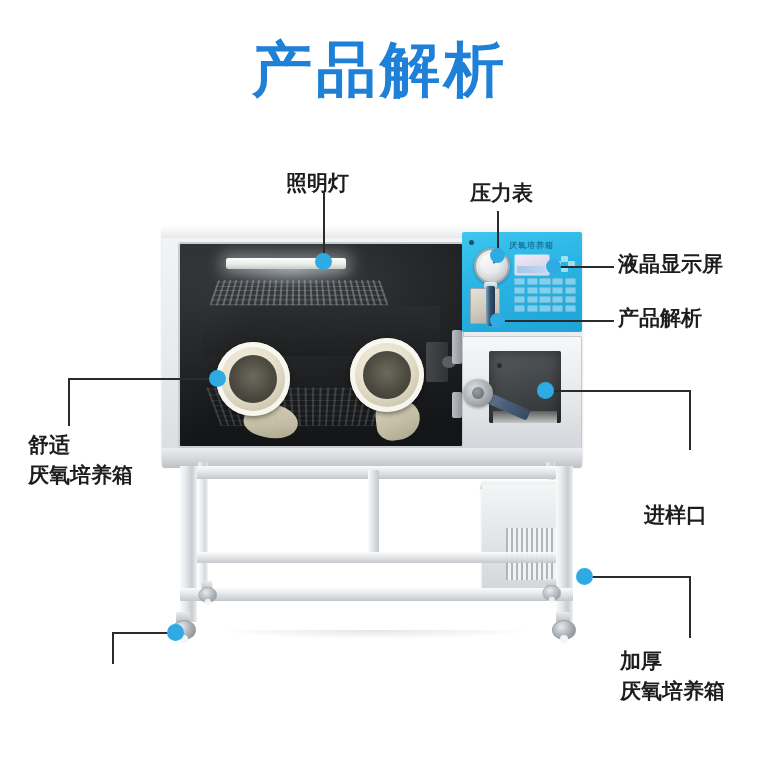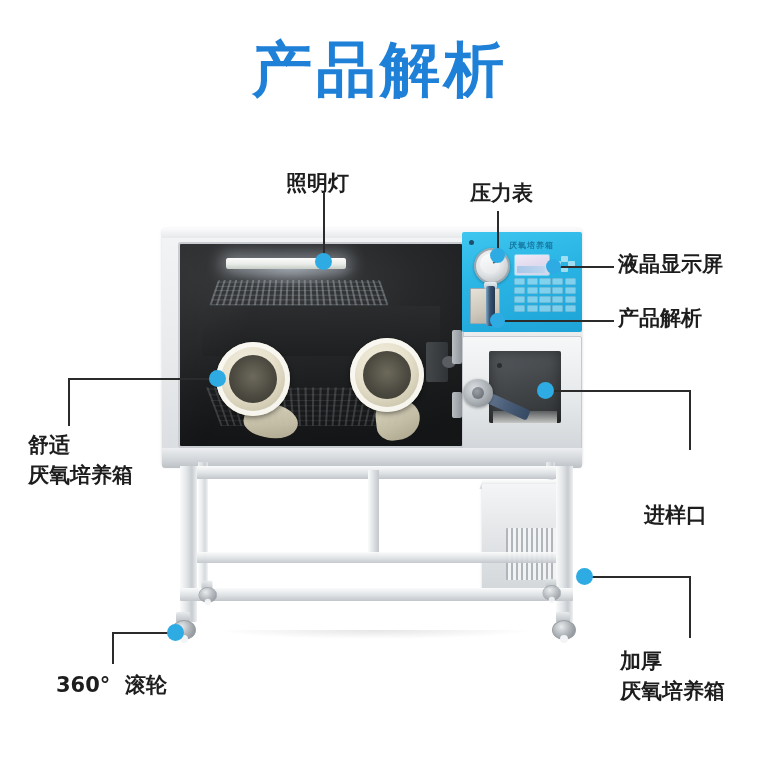--- a/index.html
+++ b/index.html
@@ -503,21 +503,20 @@
   <div class="lbl" style="left:28px;top:462px;">厌氧培养箱</div>
 
   <div class="lead h" style="left:545px;top:390px;width:145px;"></div>
   <div class="lead v" style="left:689px;top:390px;height:60px;"></div>
   <div class="dot" style="left:537px;top:382px;"></div>
   <div class="lbl" style="left:644px;top:466px;margin-top:36px;">进样口</div>
 
   <div class="lead h" style="left:112px;top:632px;width:62px;"></div>
   <div class="lead v" style="left:112px;top:632px;height:32px;"></div>
   <div class="dot" style="left:167px;top:624px;"></div>
-  <div class="lbl" style="left:56px;top:672px;">360°  滚轮</div>
 
   <div class="lead h" style="left:584px;top:576px;width:106px;"></div>
   <div class="lead v" style="left:689px;top:576px;height:62px;"></div>
   <div class="dot" style="left:576px;top:568px;"></div>
   <div class="lbl" style="left:620px;top:648px;">加厚</div>
   <div class="lbl" style="left:620px;top:678px;">厌氧培养箱</div>
 
 </div>
 
 </body></html>

